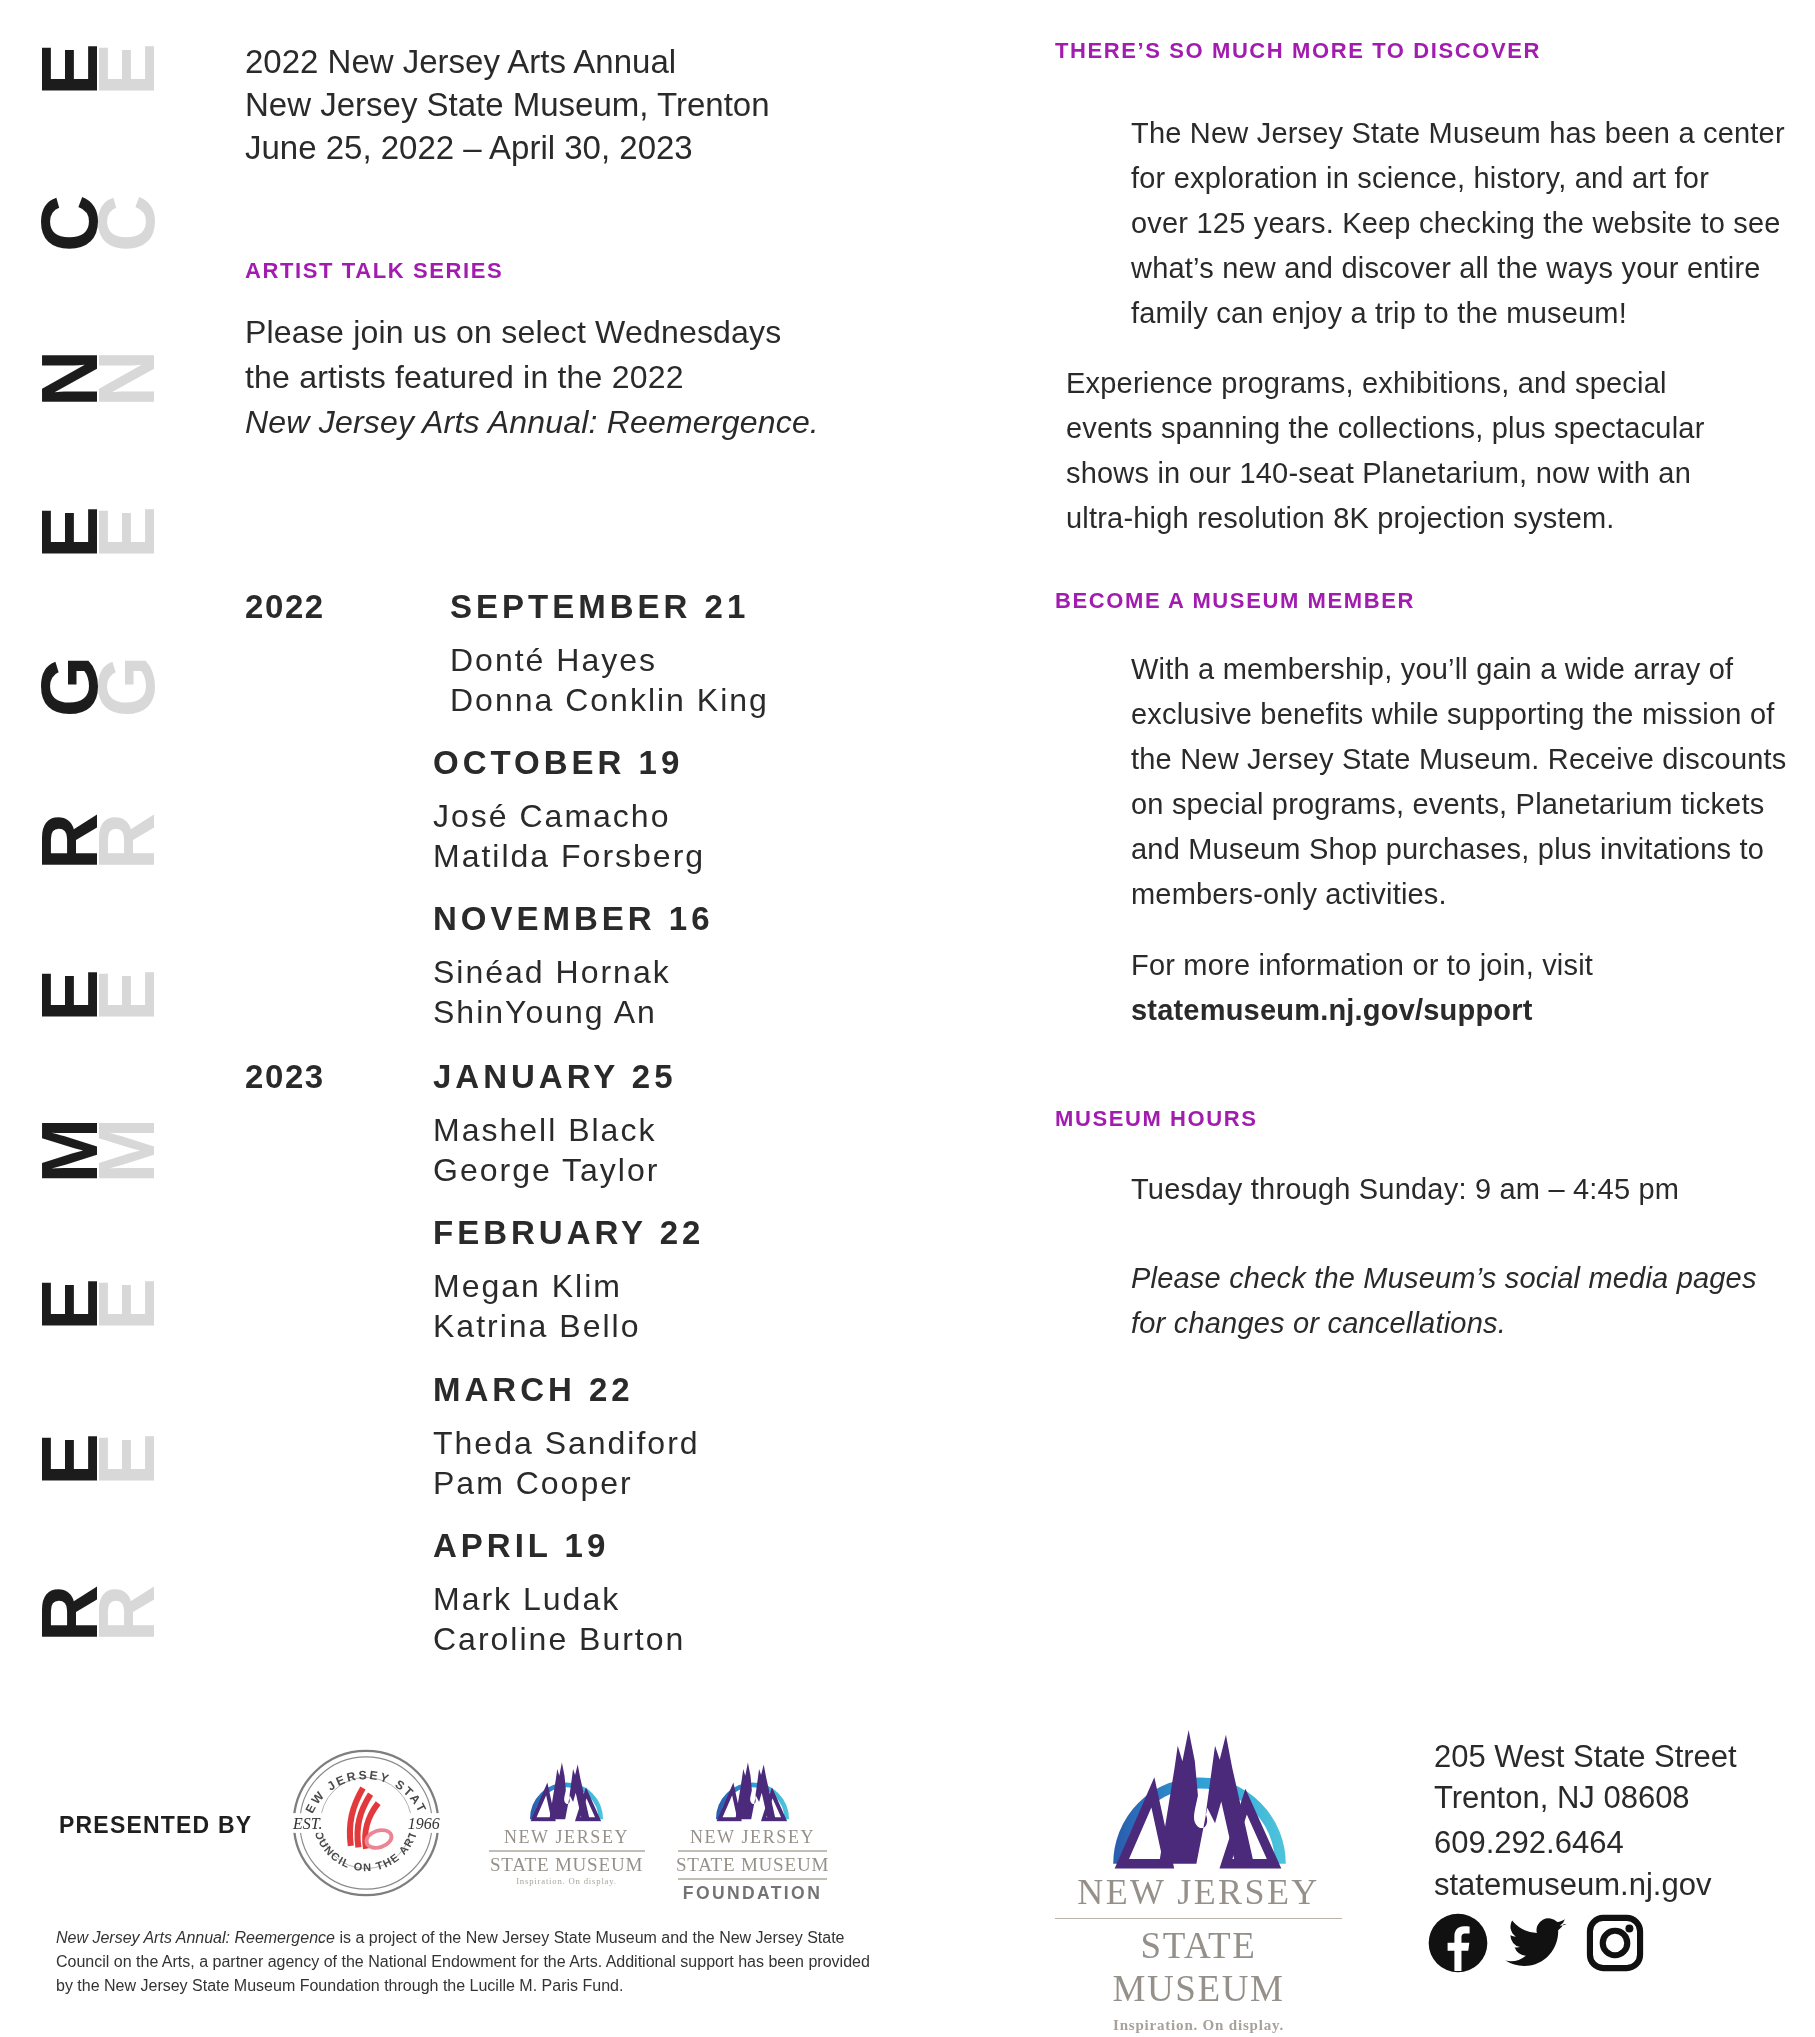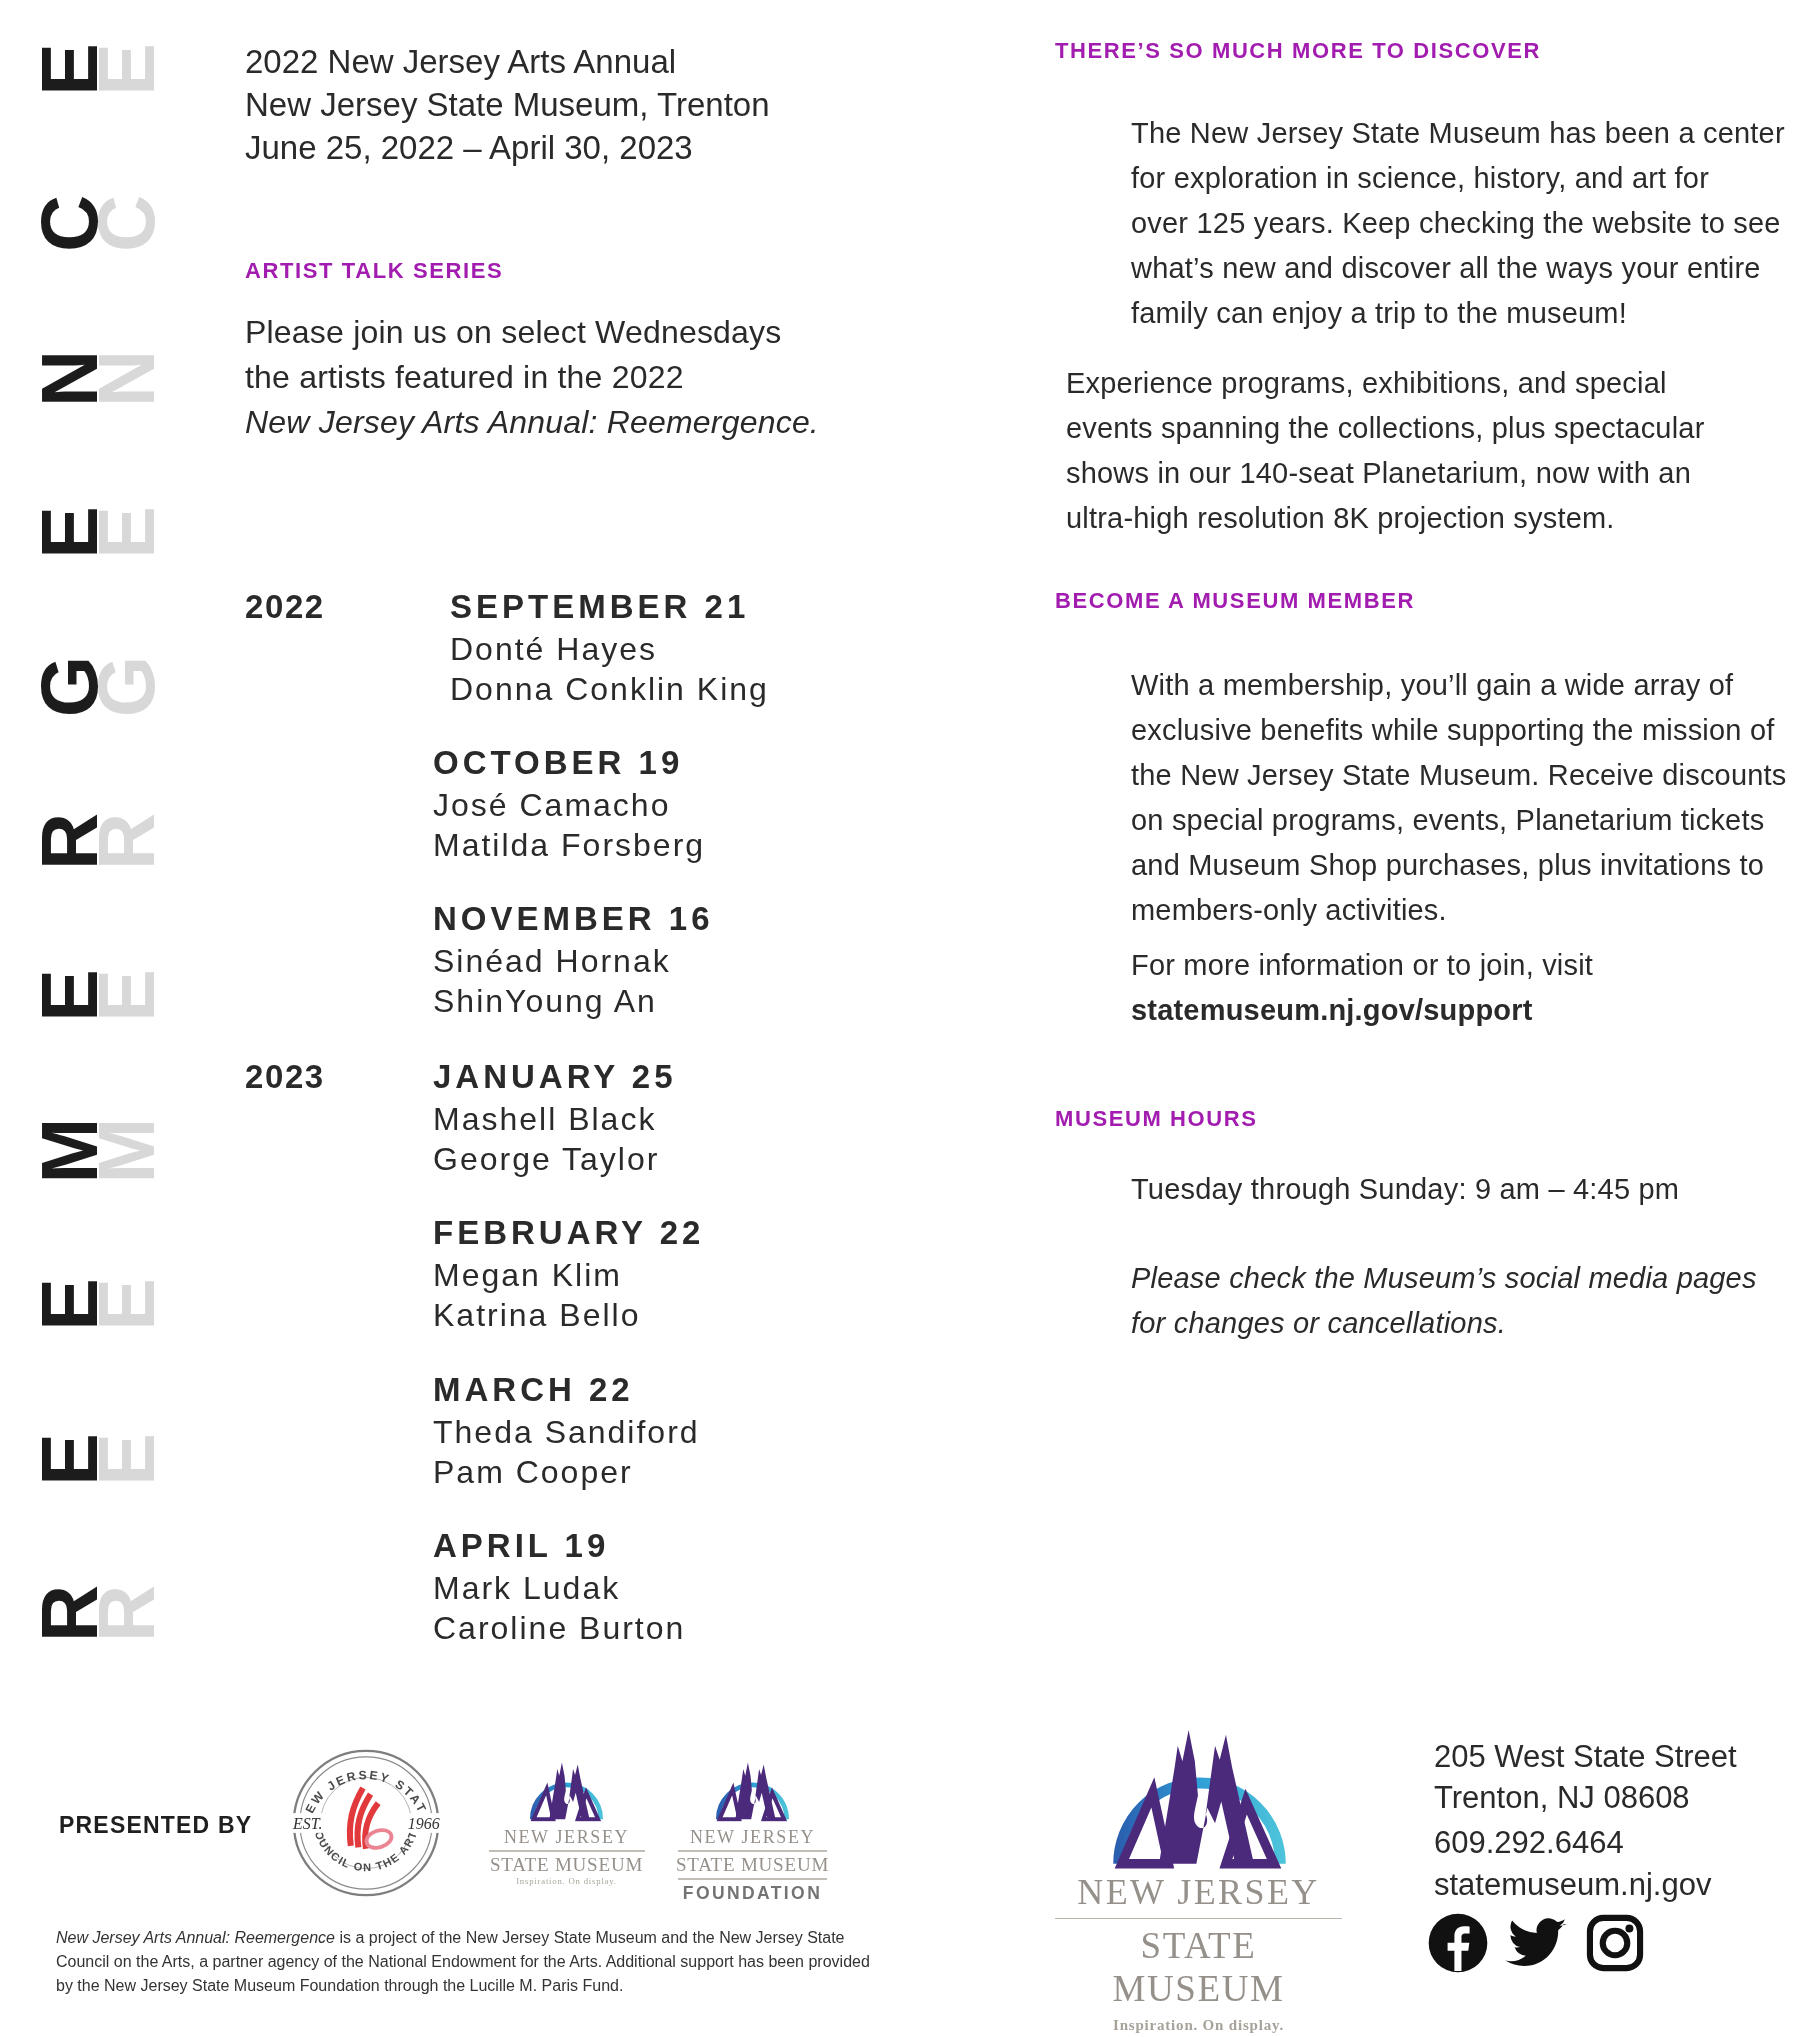--- a/index.html
+++ b/index.html
@@ -20,21 +20,21 @@
   .abs{position:absolute;}
   .hdg{font-weight:700;font-size:22px;letter-spacing:1.6px;color:#a21caf;white-space:nowrap;}
   .bl{font-size:32px;line-height:45px;white-space:nowrap;letter-spacing:0.2px;}
   .br{font-size:29px;line-height:45px;white-space:nowrap;letter-spacing:0.2px;}
   .it{font-style:italic;}
   .bold{font-weight:700;}
   .header-block div{font-size:33px;line-height:43px;white-space:nowrap;}
   .year{font-weight:700;font-size:33px;letter-spacing:1.6px;}
   .sched-date{font-weight:700;font-size:33px;letter-spacing:4px;white-space:nowrap;}
   .sched-names div{font-size:32px;line-height:40px;letter-spacing:2px;white-space:nowrap;}
-  .sched-names{margin-top:3px;}
+  .sched-names{margin-top:14px;}
   
   .presented{font-weight:700;font-size:23px;letter-spacing:1.2px;color:#1f1f1f;}
   .logo-block{position:absolute;text-align:center;}
   .logo-serif{font-family:"Liberation Serif",serif;color:#96908a;}
   .logo-line1{font-size:18px;letter-spacing:1.6px;margin-top:1.6px;}
   .logo-line2{font-size:19px;letter-spacing:0.8px;}
   .logo-rule{height:1.6px;background:#c2beb5;margin:2.4px auto;}
   .logo-tag{font-size:8.7px;color:#aaa69d;letter-spacing:0.8px;}
   .foundation{font-family:"Liberation Sans",sans-serif;color:#737373;font-weight:700;
     font-size:17.5px;letter-spacing:2.4px;margin-top:3.2px;}
@@ -194,21 +194,21 @@
     <div class="br">family can enjoy a trip to the museum!</div>
   </div>
   <div class="abs" style="left:1066px;top:361px">
     <div class="br">Experience programs, exhibitions, and special</div>
     <div class="br">events spanning the collections, plus spectacular</div>
     <div class="br">shows in our 140-seat Planetarium, now with an</div>
     <div class="br">ultra-high resolution 8K projection system.</div>
   </div>
 
   <div class="abs hdg" style="left:1055px;top:588px">BECOME A MUSEUM MEMBER</div>
-  <div class="abs" style="left:1131px;top:663px">
+  <div class="abs" style="left:1131px;top:647px">
     <div class="br">With a membership, you’ll gain a wide array of</div>
     <div class="br">exclusive benefits while supporting the mission of</div>
     <div class="br">the New Jersey State Museum. Receive discounts</div>
     <div class="br">on special programs, events, Planetarium tickets</div>
     <div class="br">and Museum Shop purchases, plus invitations to</div>
     <div class="br">members-only activities.</div>
   </div>
   <div class="abs" style="left:1131px;top:943px">
     <div class="br">For more information or to join, visit</div>
     <div class="br bold">statemuseum.nj.gov/support</div>

